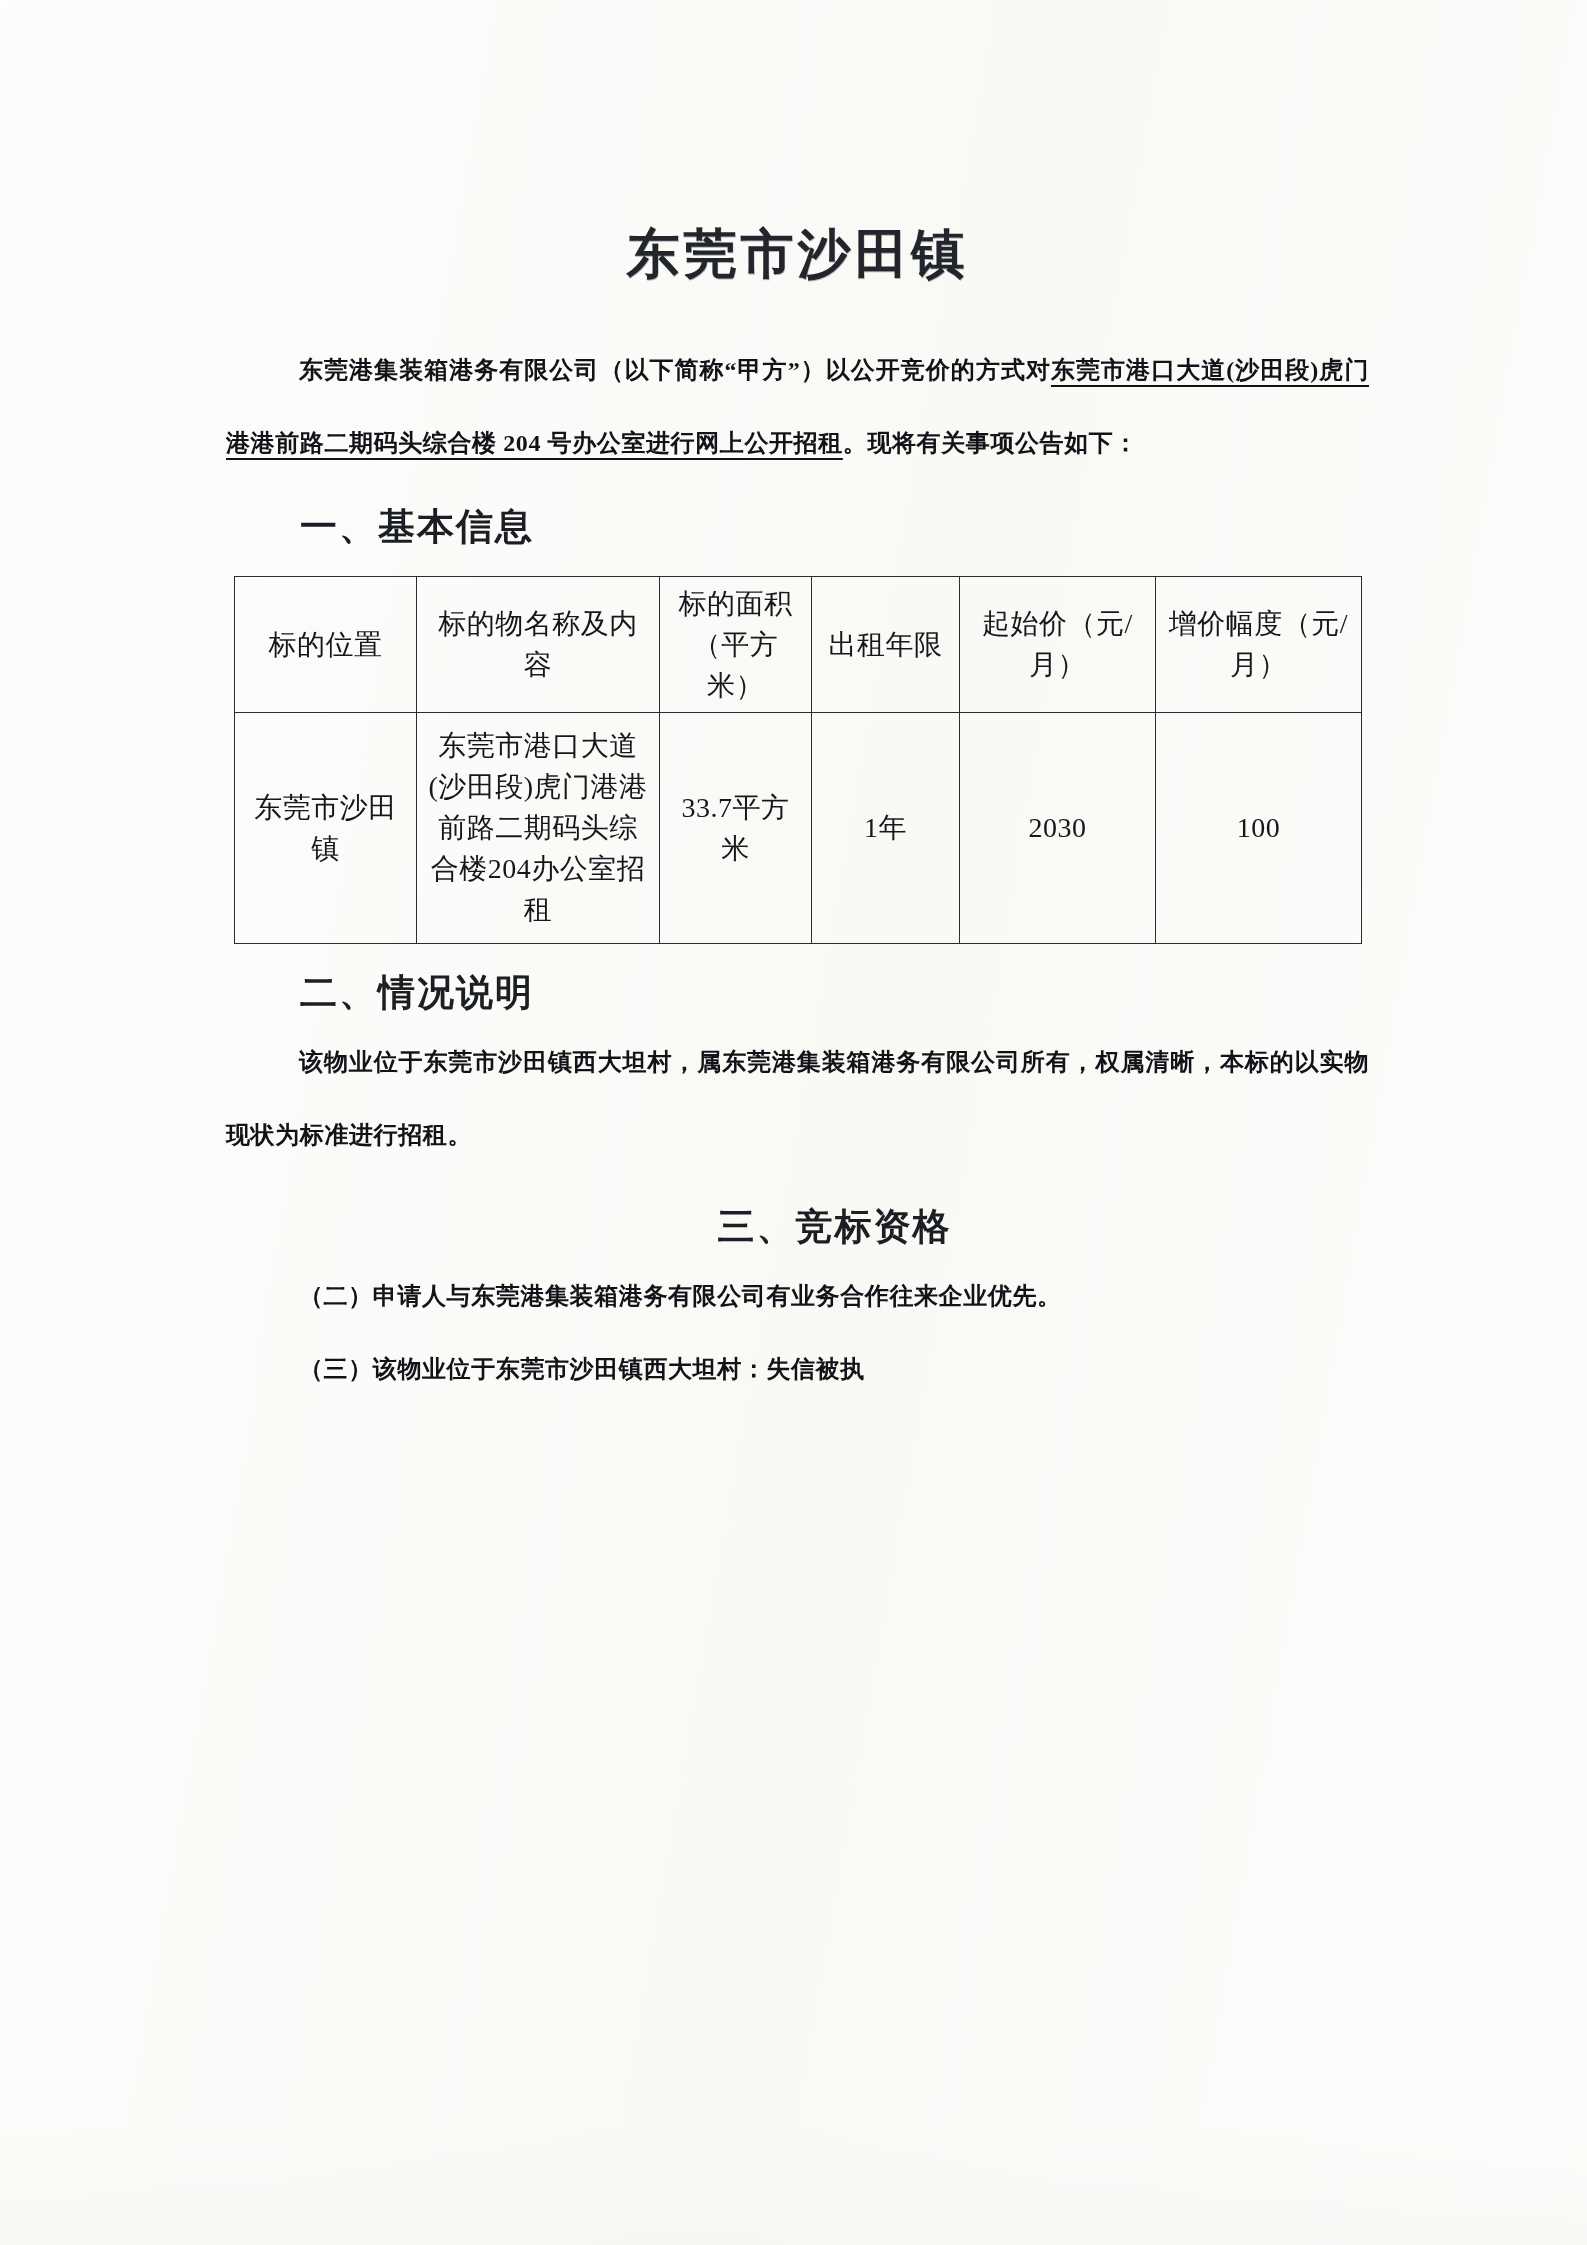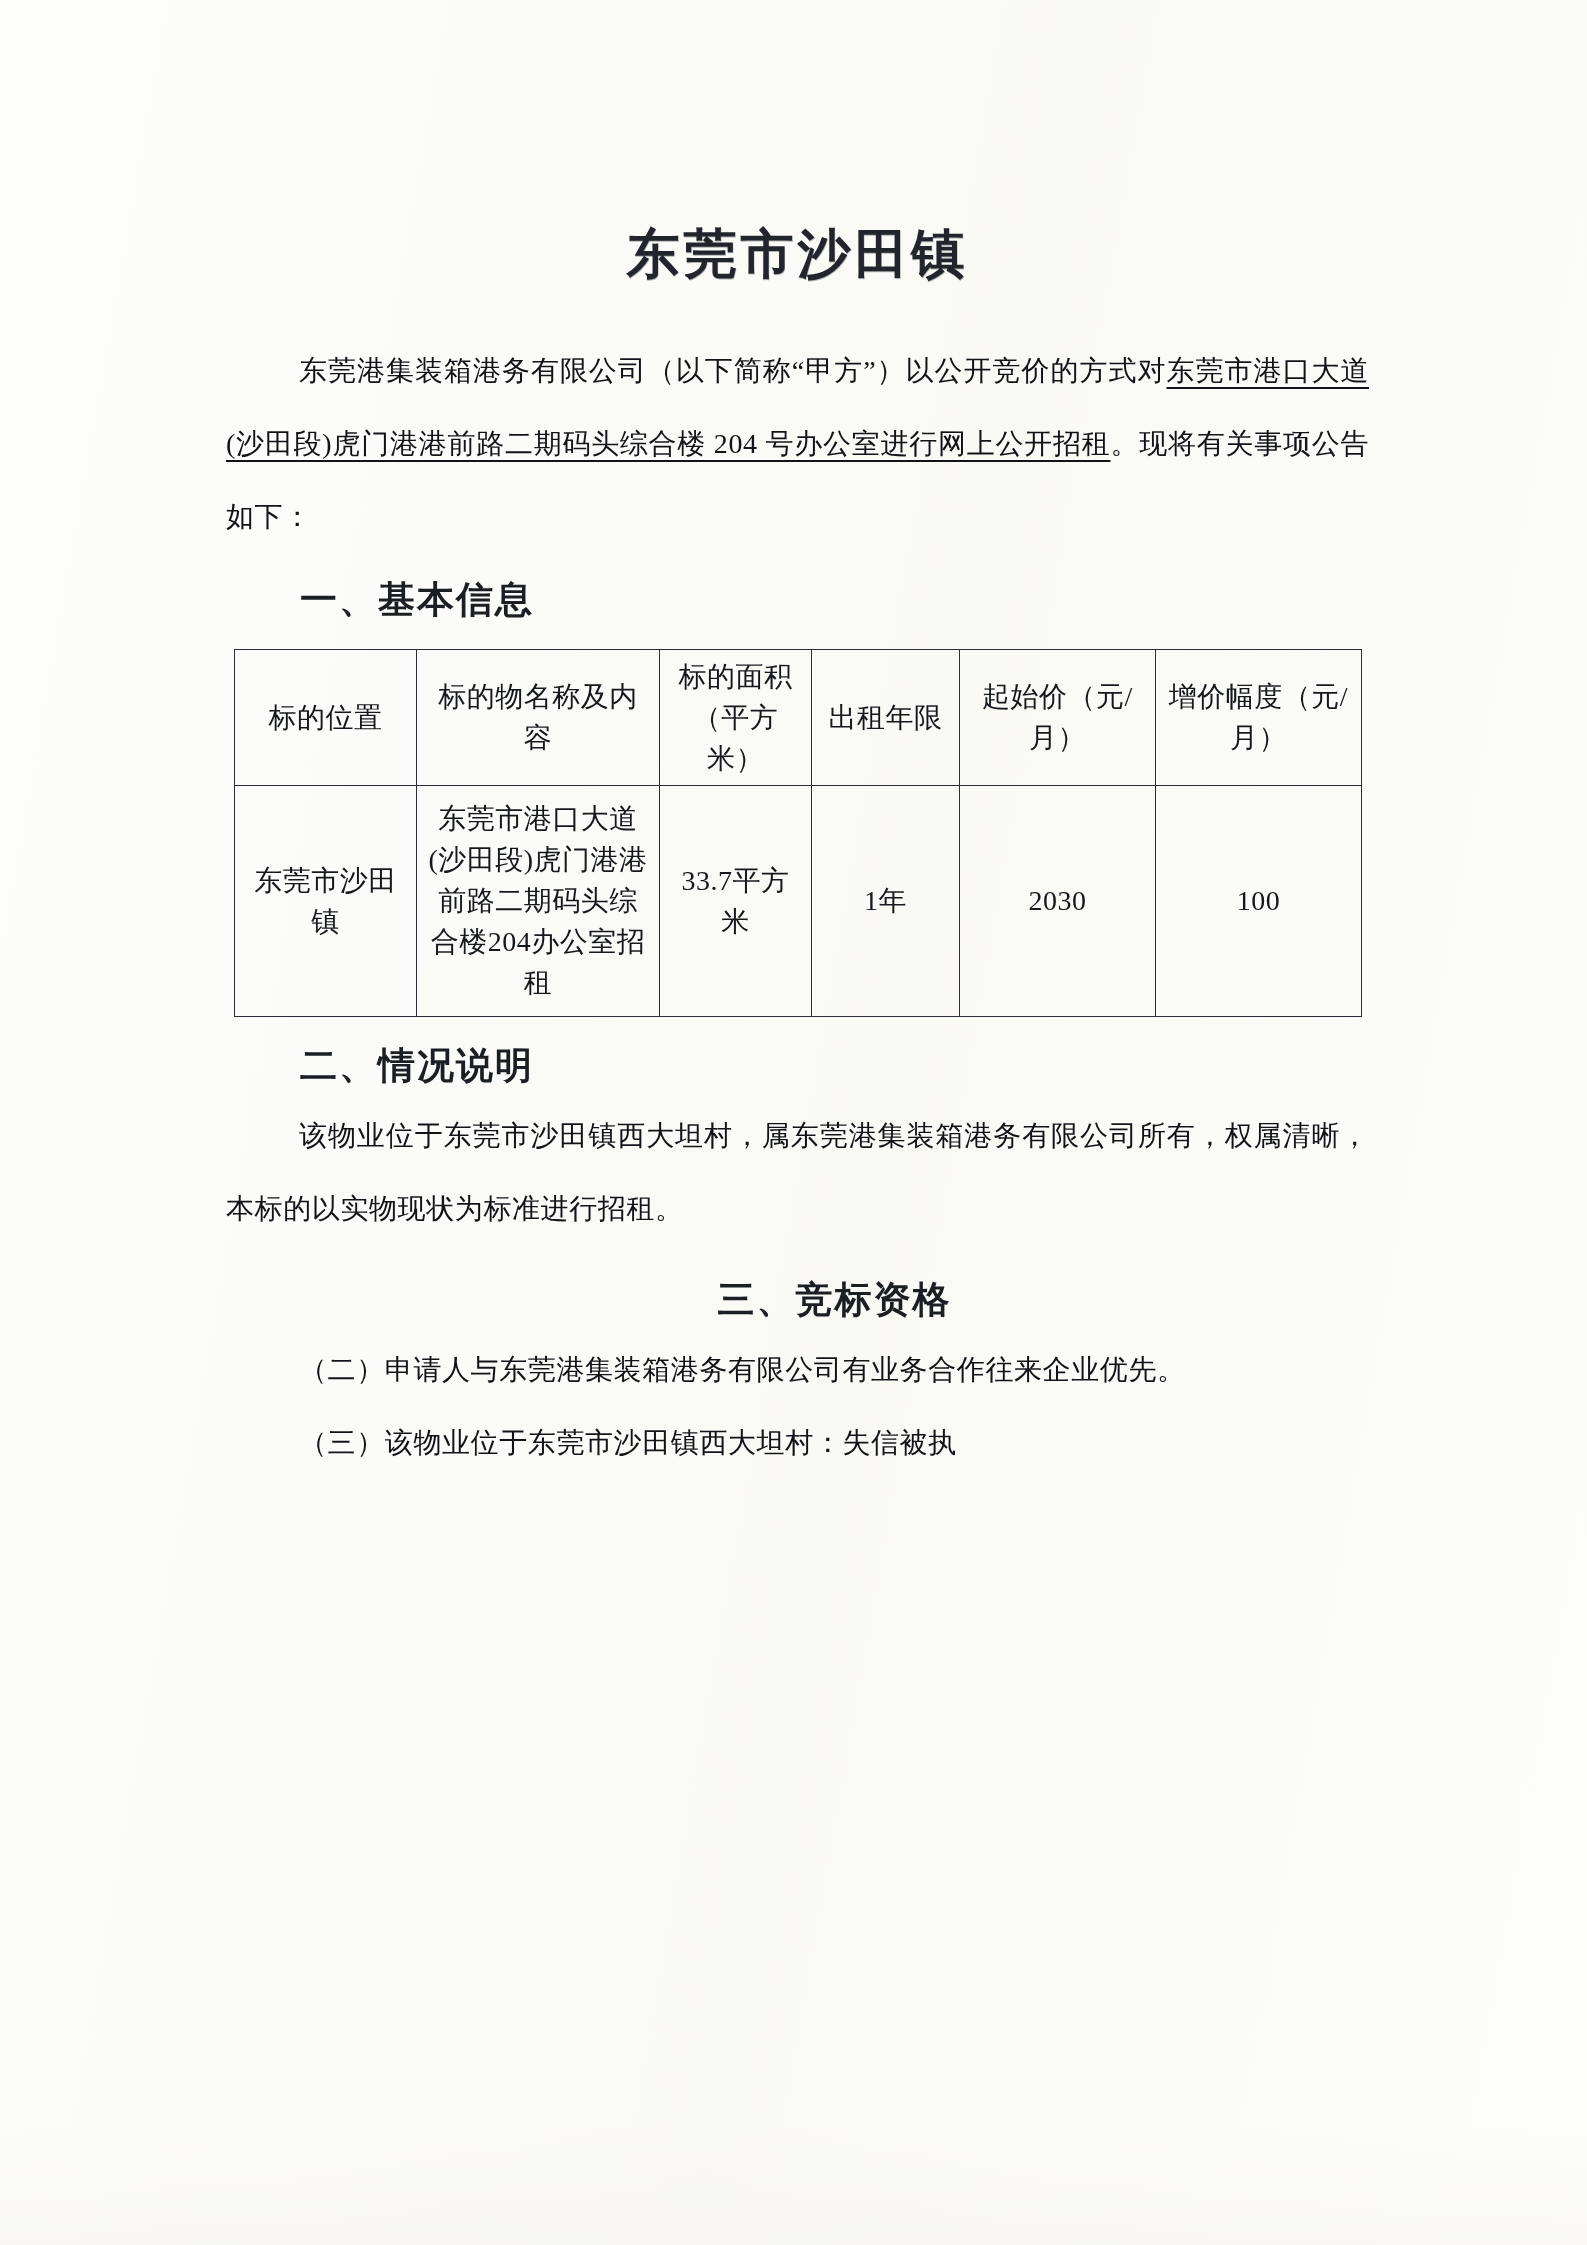--- a/index.html
+++ b/index.html
@@ -56,27 +56,28 @@
     letter-spacing: 4px;
     color: #22252b;
     line-height: 1.2;
     text-shadow: 0.5px 0.5px 0 rgba(40,44,52,0.35);
   }
 
   
   .body-para {
     margin: 0;
     font-family: "Liberation Serif", "DejaVu Serif", serif;
-    font-size: 28px;
+    font-size: 24px;
     line-height: 73px;
     color: #111318;
     text-align: justify;
     text-justify: inter-ideograph;
     letter-spacing: 0.6px;
     text-indent: 73px;
+    font-weight: bold;
   }
 
   .para-lead {
     margin-top: 48px;
   }
 
   .underline-run {
     text-decoration: underline;
     text-underline-offset: 7px;
     text-decoration-thickness: 2px;

